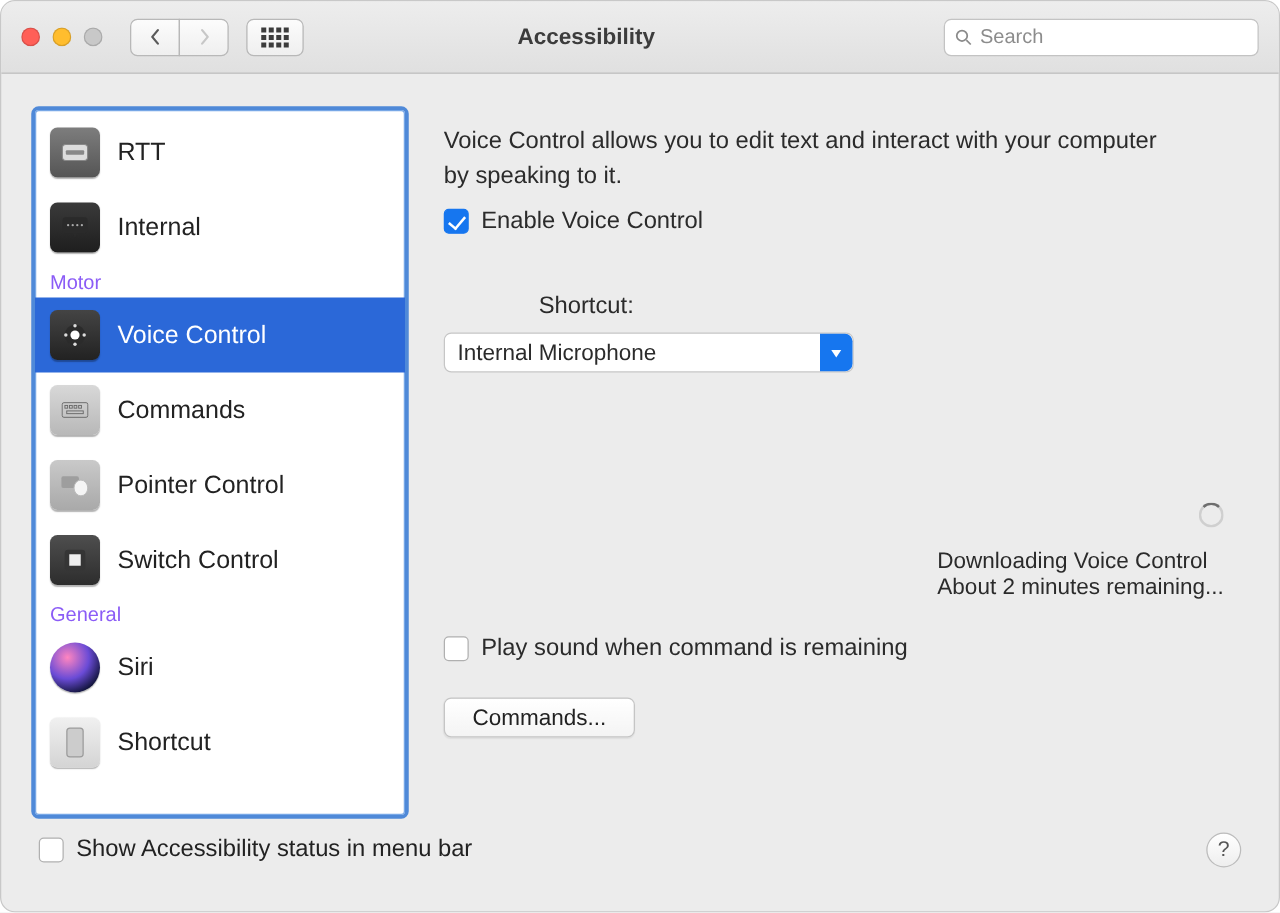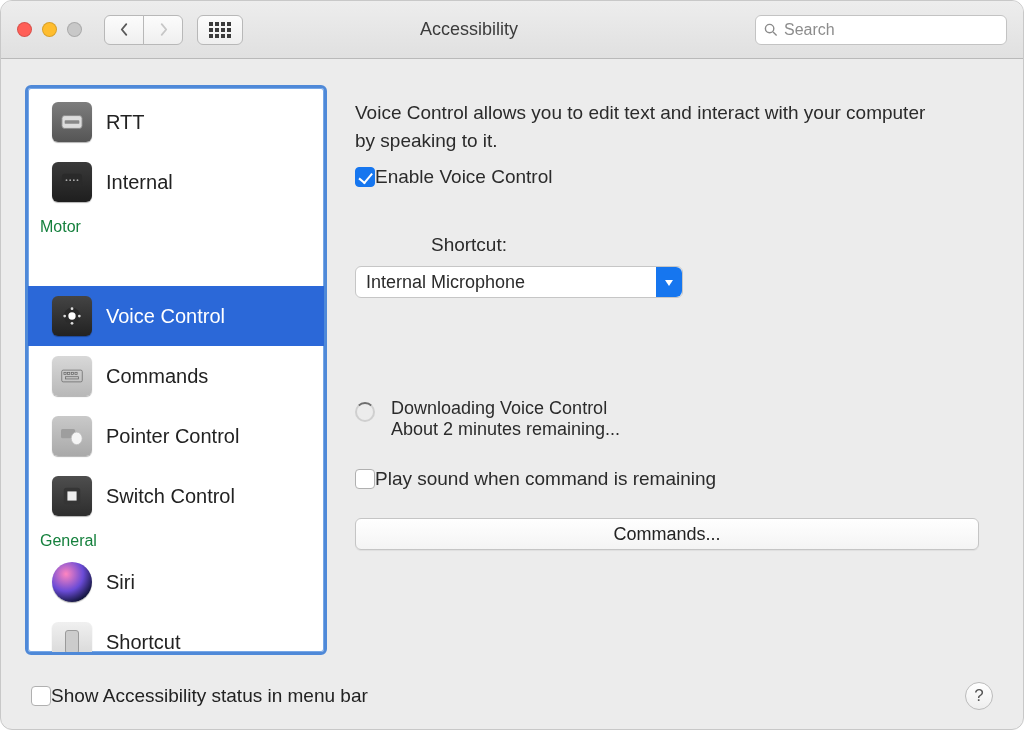--- a/index.html
+++ b/index.html
@@ -47,49 +47,49 @@
   .seg button:first-child{border-radius:6px 0 0 6px;}
   .seg button:last-child{border-radius:0 6px 6px 0;margin-left:-1px;}
   .grid-btn{
     width:46px;height:30px;margin-left:14px;
     background:linear-gradient(#fcfcfc,#efefef);
     border:1px solid #b8b8b8;border-radius:6px;
     display:flex;align-items:center;justify-content:center;
   }
   .grid-icon{display:grid;grid-template-columns:repeat(4,4px);grid-template-rows:repeat(3,4px);gap:2px;}
   .grid-icon span{background:#3c3c3c;width:4px;height:4px;}
-  .title{ flex:1; text-align:center; font-size:18px; color:#3c3c3c; font-weight:400; margin-left:-60px;}
+  .title{ flex:1; text-align:center; font-size:18px; color:#3c3c3c; font-weight:700; margin-left:-60px;}
   .search{
     width:252px; height:30px;
     background:#fff; border:1px solid #c3c3c3; border-radius:6px;
     display:flex; align-items:center; padding:0 8px; gap:6px;
   }
   .search svg{width:14px;height:14px;fill:none;stroke:#8a8a8a;stroke-width:2;}
   .search input{
     flex:1;border:none;outline:none;font-size:16px;color:#444;background:transparent;
   }
   .search input::placeholder{color:#8c8c8c;}
   
   .body { flex:1; display:flex; padding:26px 24px 20px; gap:18px; position:relative;}
   
   .sidebar-wrap{
     width:302px; height:570px;
     border:3px solid #4f89d8; border-radius:6px;
     box-shadow: 0 0 0 1px #77a7e6 inset;
     background:#fff; overflow:hidden;
   }
   .sidebar{ width:100%; height:100%; overflow-y:auto; padding-top:4px;}
-  .sb-section{ font-size:16px; color:#15803d; padding:6px 12px 2px;}
+  .sb-section{ font-size:16px; color:#8b5cf6; padding:6px 12px 2px;}
   .sb-item{
     display:flex; align-items:center; gap:14px;
-    padding:10px 24px; cursor:default;
+    padding:10px 12px; cursor:default;
     font-size:20px; color:#222;
   }
   .sb-item.selected{
-    background:#2b68d8; color:#fff;margin-top:48px;
+    background:#2b68d8; color:#fff;
   }
   .sb-icon{
     width:40px;height:40px;flex-shrink:0;
     display:flex;align-items:center;justify-content:center;
     border-radius:6px; font-size:20px;
     background:linear-gradient(#6f6f6f,#4a4a4a);
     box-shadow:0 1px 1px rgba(0,0,0,.3);
     color:#fff;
   }
   .sb-icon.rtt{background:linear-gradient(#7d7d7d,#555);}
@@ -99,21 +99,21 @@
   .sb-icon.pc{background:linear-gradient(#c9c9c9,#a9a9a9);}
   .sb-icon.sc{background:linear-gradient(#4e4e4e,#2d2d2d);}
   .sb-icon.siri{background:radial-gradient(circle at 35% 30%, #ff85c0, #6a4bd6 45%, #0b1030 80%);}
   .sb-icon.short{background:linear-gradient(#f0f0f0,#d4d4d4);}
   .sb-icon svg{width:22px;height:22px;}
   .sb-icon.kb svg rect{fill:none;stroke:#666;stroke-width:1;}
   .sb-icon.short .inner{width:14px;height:24px;border:1px solid #9a9a9a;border-radius:3px;background:#ccc;}
   
   .detail{ flex:1; padding:14px 20px 0 10px; font-size:19px; color:#2b2b2b; }
   .desc{ line-height:1.45; max-width:580px; margin-bottom:12px;}
-  .row{ display:flex; align-items:center; margin:6px 0;}
+  .row{ display:flex; align-items:center; gap:10px; margin:6px 0;}
   .form{ margin-top:46px; }
   .form .row{ gap:14px; margin:10px 0;}
   .form label{ width:152px; text-align:right; }
   .checkbox{
     width:20px;height:20px;border:1px solid #b0b0b0;border-radius:4px;background:#fff;flex-shrink:0;
     display:flex;align-items:center;justify-content:center;
   }
   .checkbox.checked{ background:#1676ef; border-color:#1676ef;}
   .checkbox.checked::after{content:"";width:6px;height:11px;border:solid #fff;border-width:0 2.5px 2.5px 0;transform:rotate(40deg) translateY(-1px);}
   .select{
@@ -125,37 +125,37 @@
     background:#1676ef;border-radius:0 6px 6px 0;
     display:flex;flex-direction:column;align-items:center;justify-content:center;gap:2px;
   }
   .select .arrows::before,.select .arrows::after{
     content:"";width:0;height:0;border-left:4px solid transparent;border-right:4px solid transparent;
   }
   .select .arrows::before{border-bottom:5px solid #fff;}
   .select .arrows::after{border-top:5px solid #fff;}
   .select.single .arrows::before{display:none;}
   .select.single .arrows::after{border-top:6px solid #fff;margin-top:2px;}
-  .dl{ margin-top:100px; display:flex; gap:16px; align-items:flex-start;}
+  .dl{ margin-top:100px; display:flex; gap:16px; align-items:flex-end;flex-direction:column;}
   .spinner{
     width:20px;height:20px;border:2px solid #cfcfcf;border-top-color:#6e6e6e;border-radius:50%;
     animation:spin 1s linear infinite; margin-top:4px;
   }
   @keyframes spin{to{transform:rotate(360deg);}}
   .dl-text div{font-size:18px;}
   .play-row{ margin-top:28px; }
-  .btns{ display:flex; justify-content:space-between; gap:18px; margin-top:28px;flex-direction:column;}
+  .btns{ display:flex; justify-content:space-between; gap:18px; margin-top:28px;}
   .push{
     height:32px;padding:0 22px;background:linear-gradient(#ffffff,#f4f4f4);
     border:1px solid #c5c5c5;border-radius:6px;font-size:18px;color:#222;
     box-shadow:0 1px 1px rgba(0,0,0,.06);
   }
   
   .footer{
-    position:absolute; left:30px; right:30px; bottom:16px;
+    position:absolute; left:30px; right:30px; bottom:32px;
     display:flex;align-items:center;justify-content:space-between;
   }
   .footer .row{font-size:19px;}
   .help{
     width:28px;height:28px;border:1px solid #bcbcbc;border-radius:50%;
     background:linear-gradient(#fff,#eee);display:flex;align-items:center;justify-content:center;
     font-size:17px;color:#555;
   }
 </style>
 </head>

